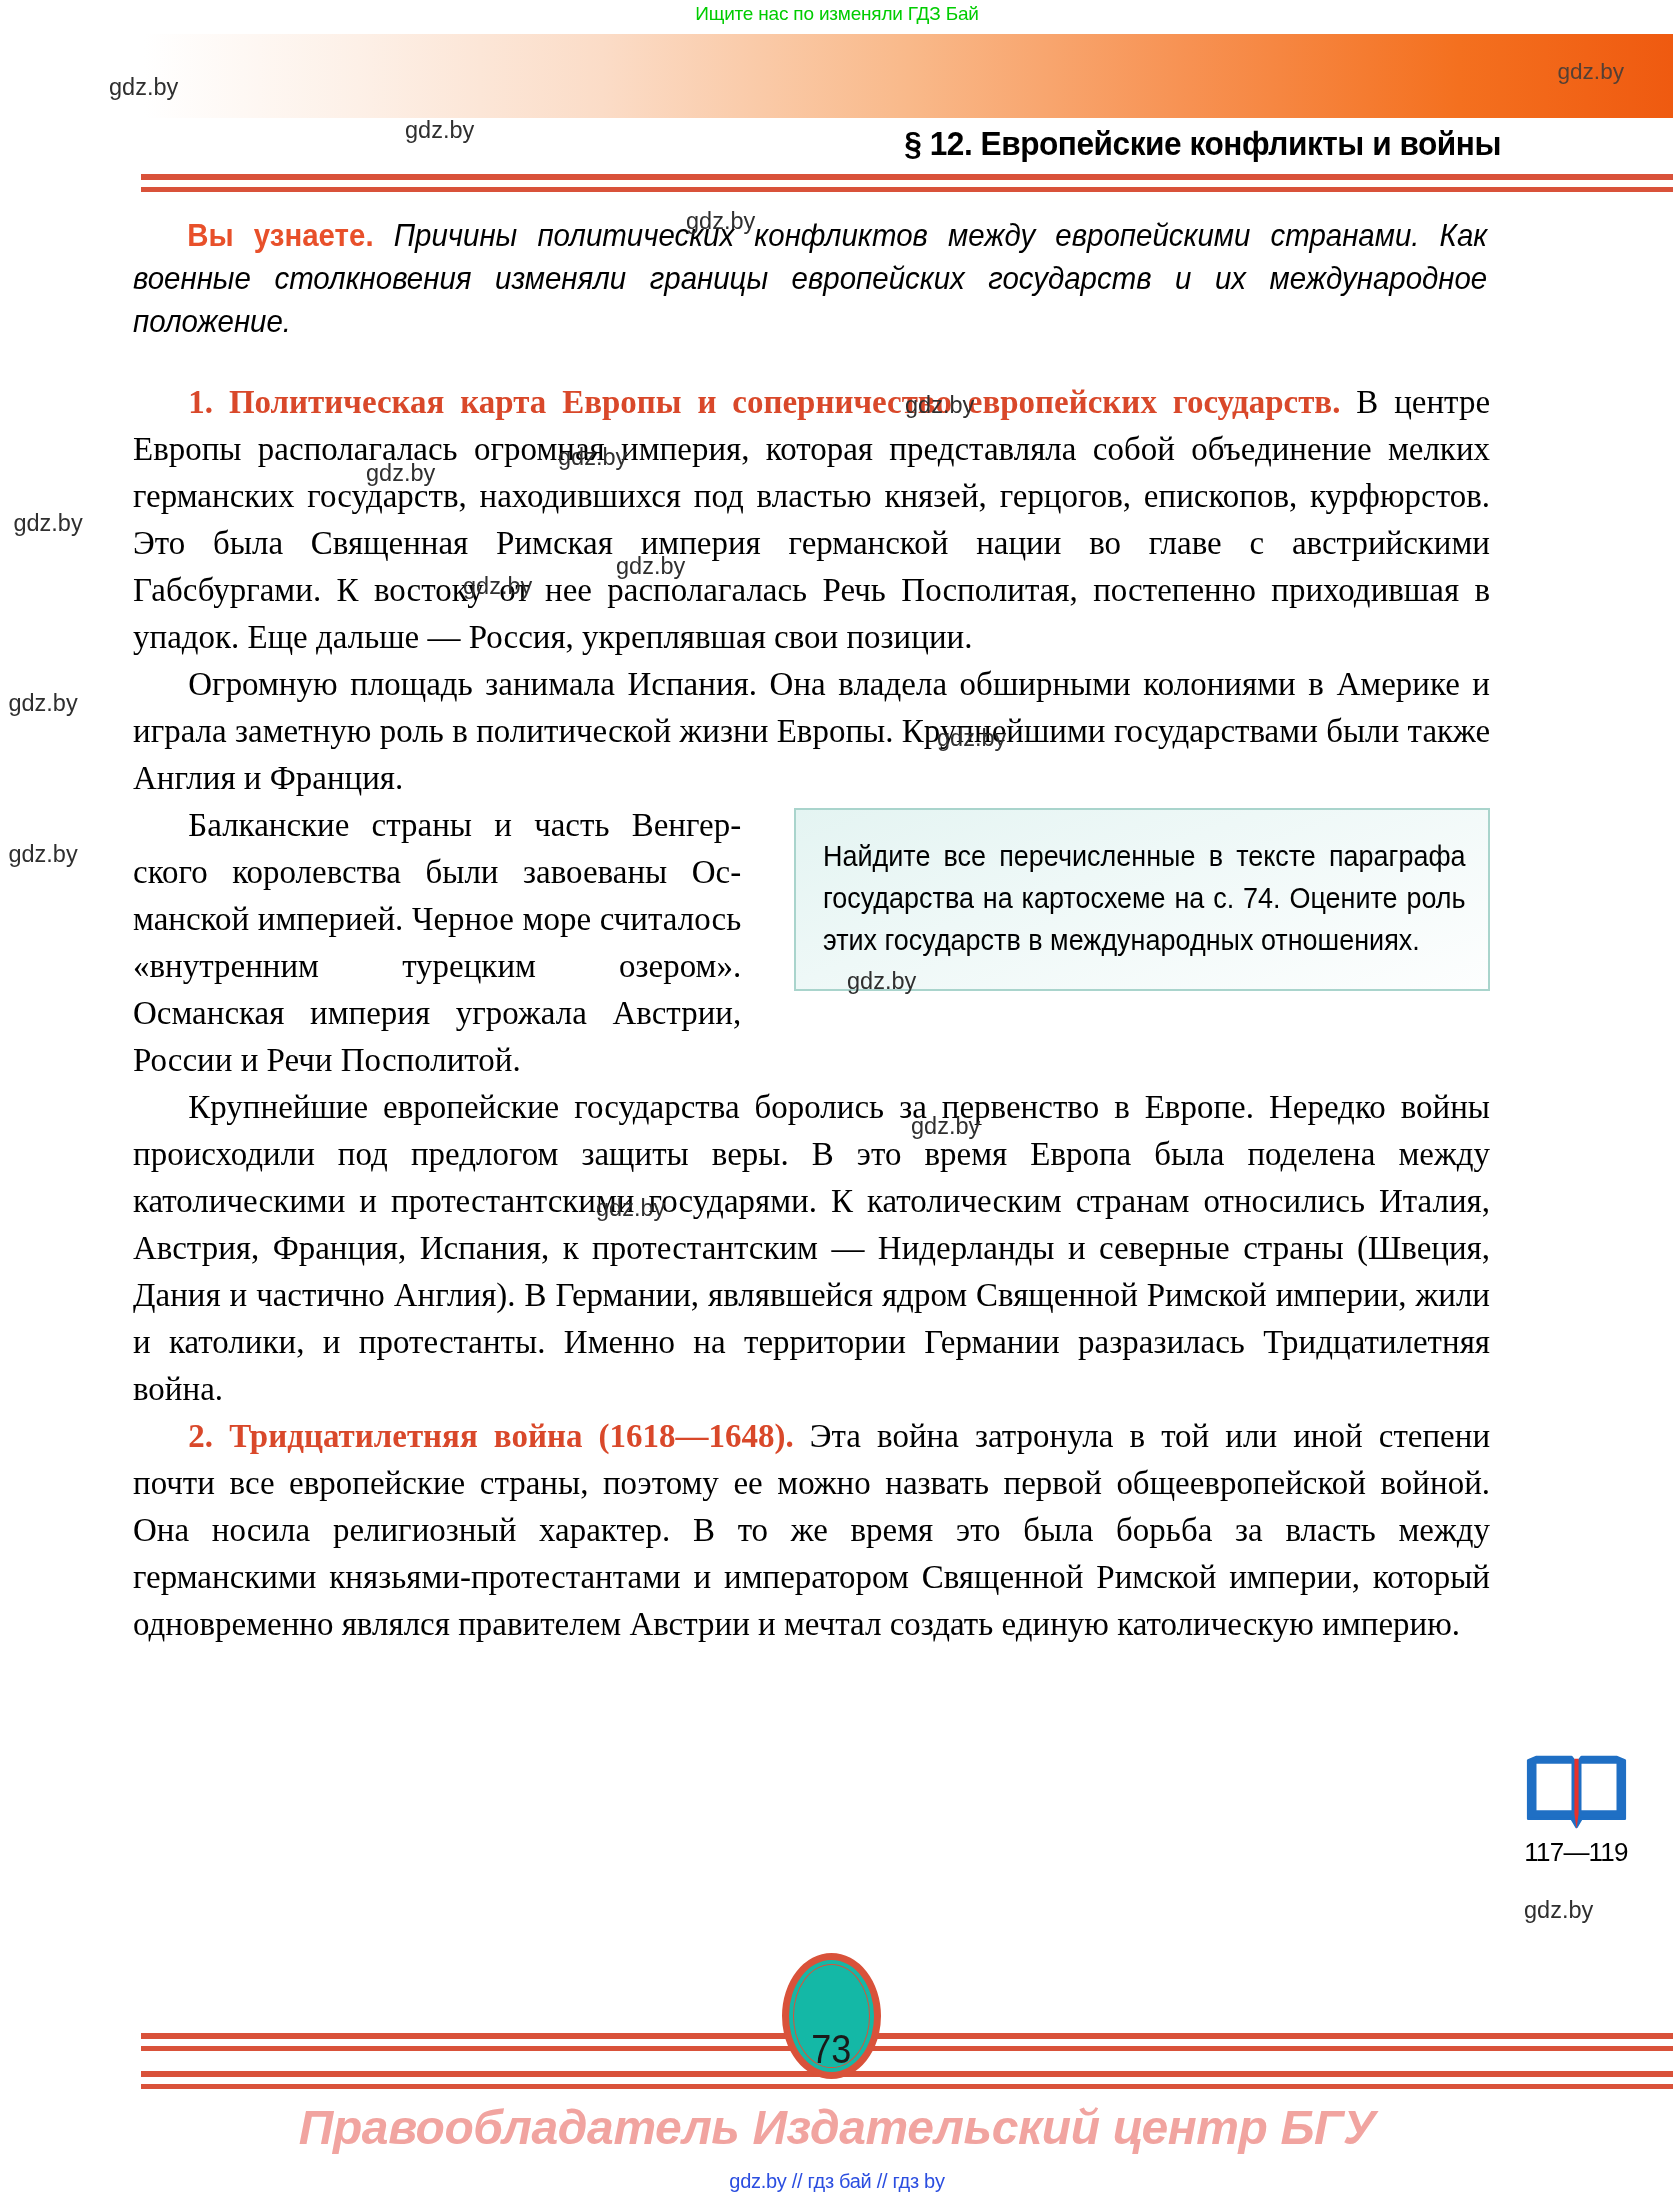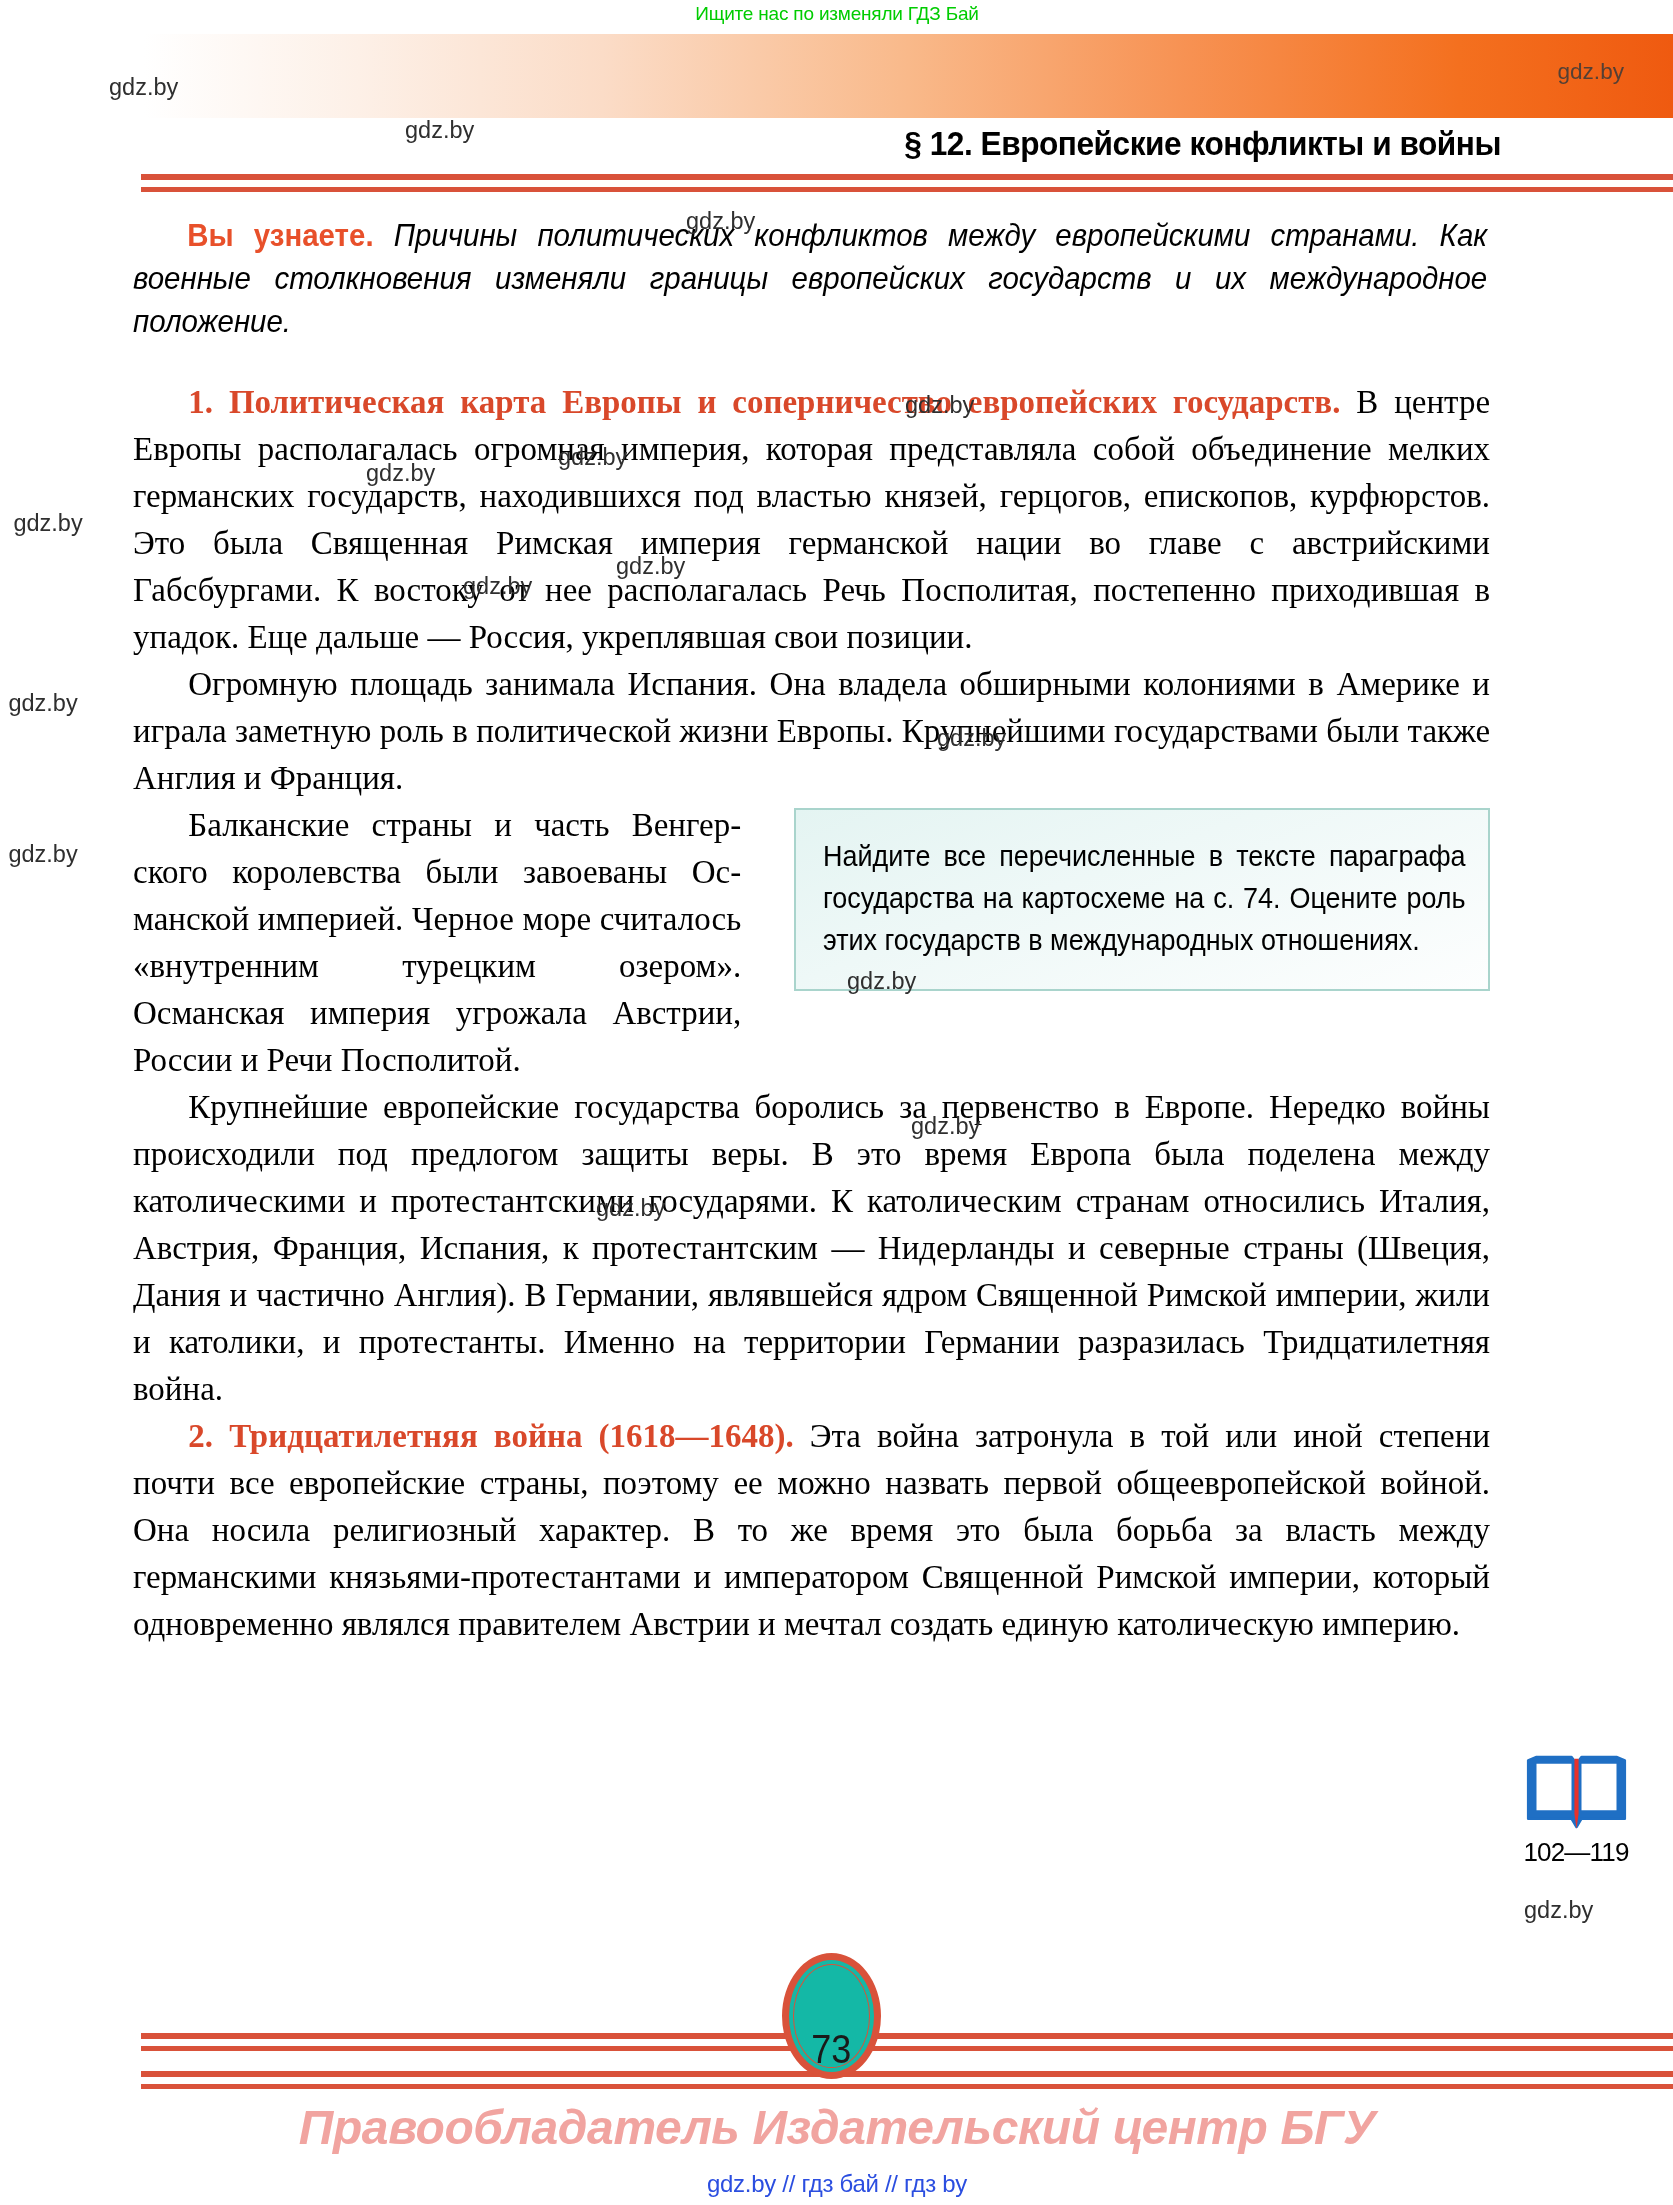--- a/index.html
+++ b/index.html
@@ -207,21 +207,21 @@
     color: #f1a4a0;
     letter-spacing: -0.4px;
     white-space: nowrap;
   }
 
   .footer-links {
     position: absolute;
     top: 2170px; left: 0; width: 1674px;
     text-align: center;
     font-family: "Liberation Sans", sans-serif;
-    font-size: 24px;
+    font-size: 20px;
     color: #2b4ee0;
     letter-spacing: -0.3px;
     white-space: nowrap;
   }
 
   
   .wm {
     position: absolute;
     font-family: "Liberation Sans", sans-serif;
     font-size: 23.5px;
@@ -271,21 +271,21 @@
 
   </div>
 
   <div class="book-ref">
     <svg width="107" height="80" viewBox="0 0 128 96">
       <path d="M6 10 L6 80 L58 80 L64 90 L70 80 L122 80 L122 10 L112 6 L70 6 L64 14 L58 6 L16 6 Z" fill="#1f6fc4" stroke="#1f6fc4" stroke-width="3" stroke-linejoin="round"></path>
       <path d="M16 14 L16 70 L58 70 L58 14 Z" fill="#ffffff"></path>
       <path d="M70 14 L70 70 L112 70 L112 14 Z" fill="#ffffff"></path>
       <path d="M61.5 8 L61.5 74 L64 92 L66.5 74 L66.5 8 Z" fill="#e8312a"></path>
     </svg>
-    <div class="pages">102—119</div>
+    <div class="pages">117—119</div>
   </div>
   <div class="wm" style="left:1524px; top:1897px;">gdz.by</div>
 
   <div class="rule-pair footer-rules">
     <div class="r1"></div>
     <div class="gap"></div>
     <div class="r2"></div>
   </div>
   <div class="rule-pair footer-rules-2">
     <div class="r1"></div>

